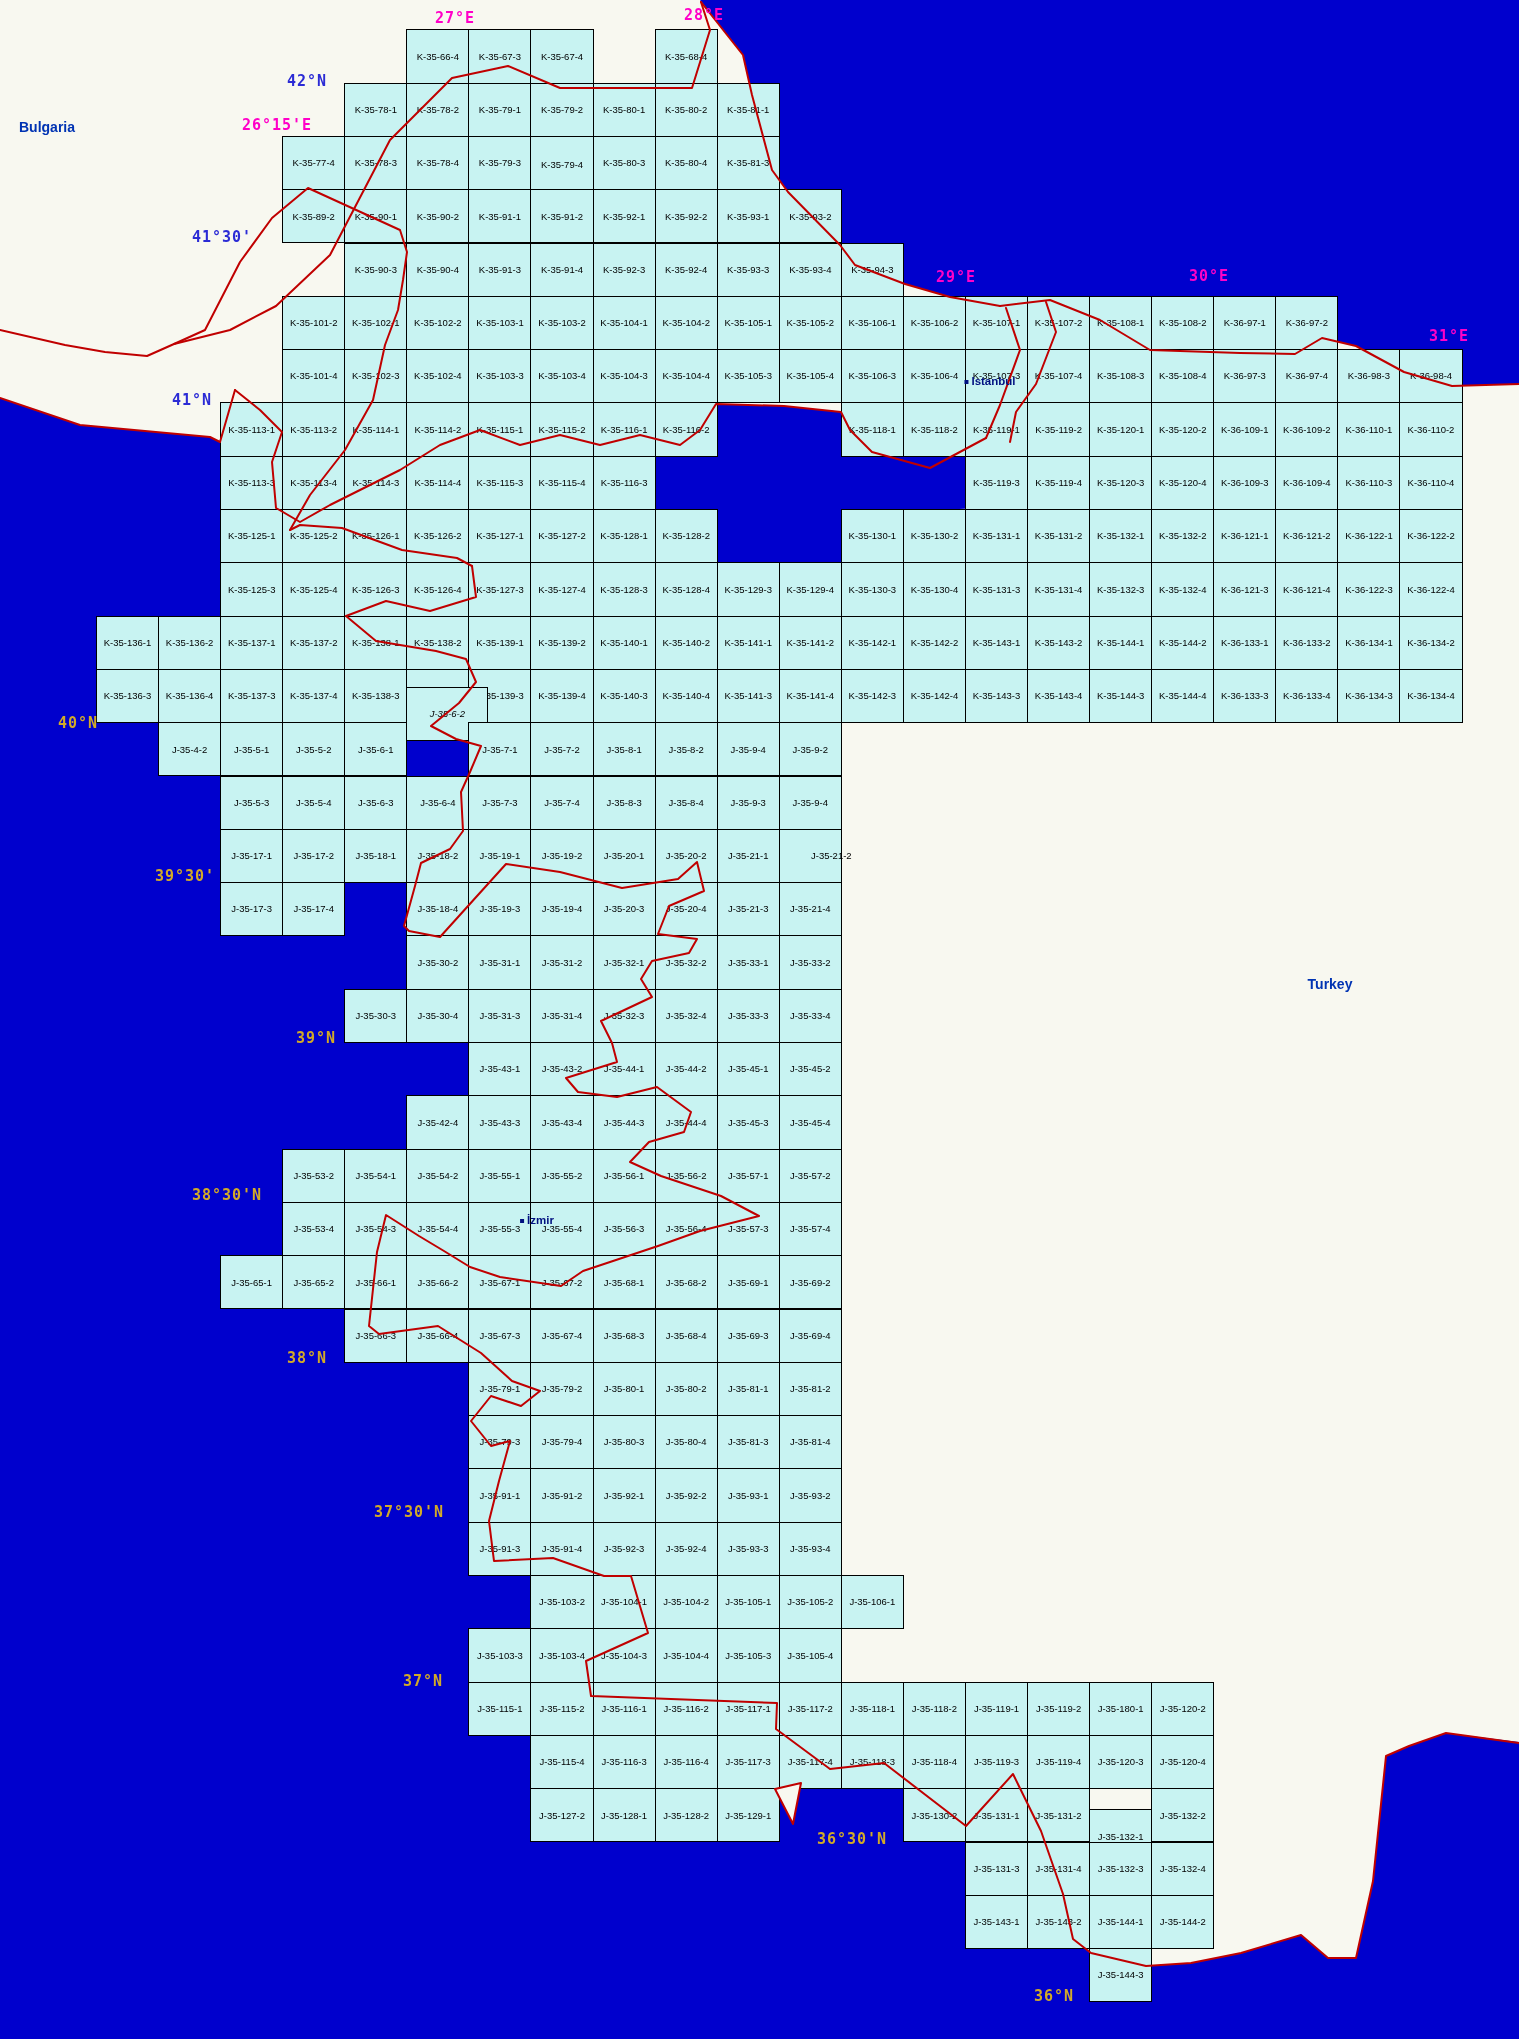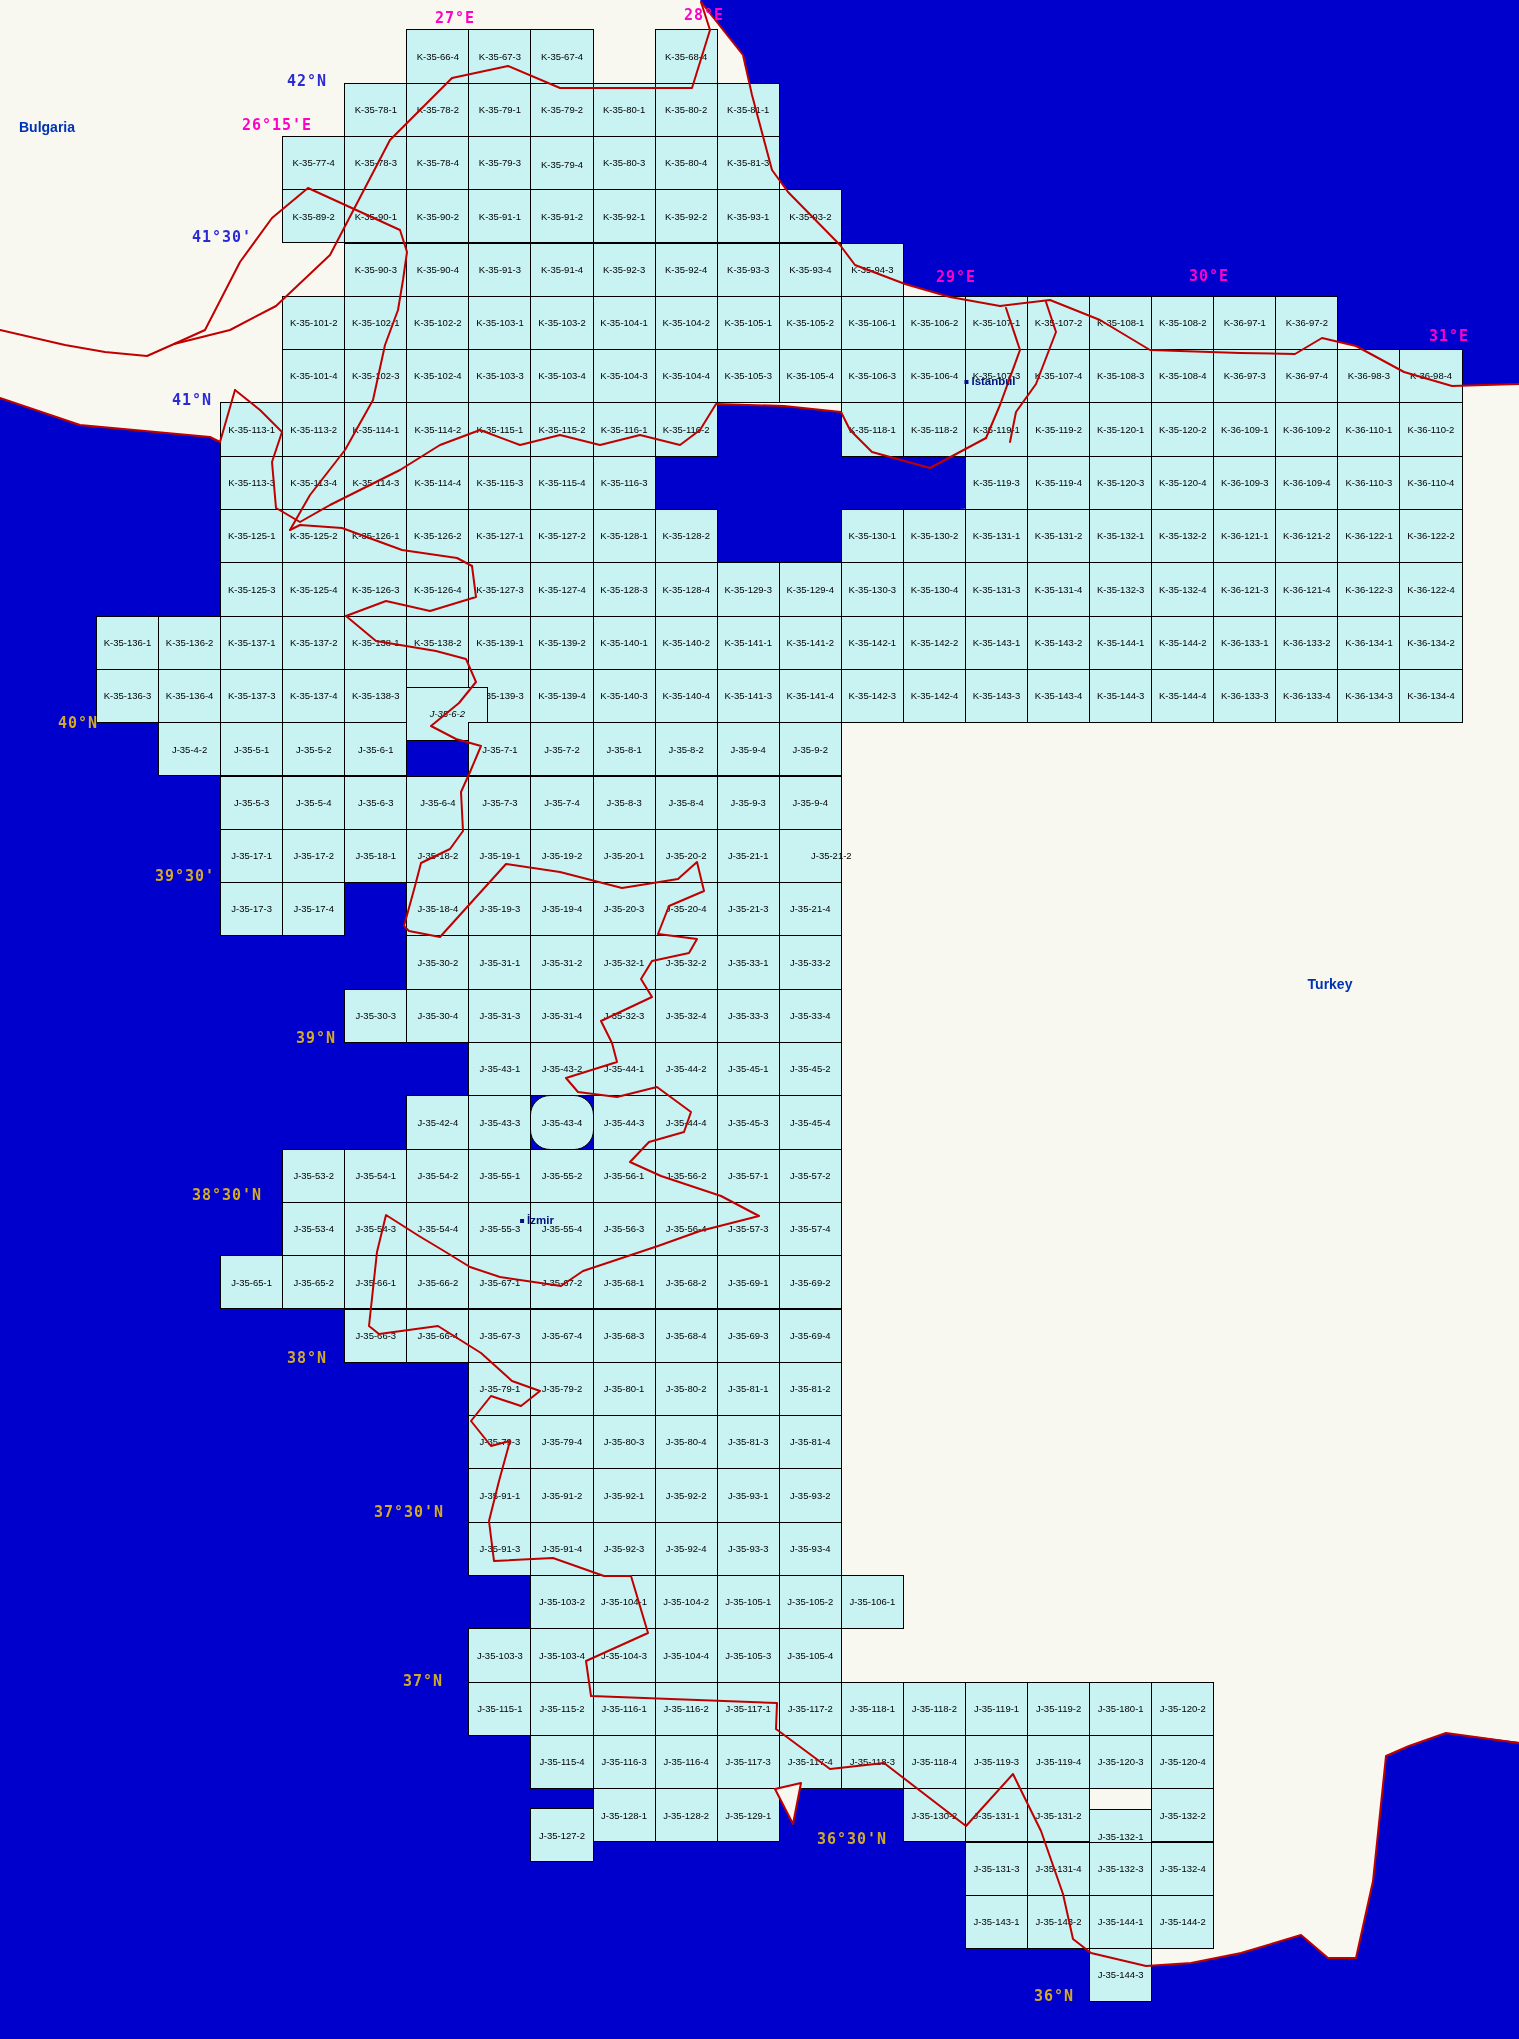--- a/index.html
+++ b/index.html
@@ -300,21 +300,21 @@
     <div class="cell" style="left: 716.7px; top: 988.7px; width: 63.07px; height: 54.3px;">J-35-33-3</div>
     <div class="cell" style="left: 778.77px; top: 988.7px; width: 63.07px; height: 54.3px;">J-35-33-4</div>
     <div class="cell" style="left: 468.42px; top: 1042px; width: 63.07px; height: 54.3px;">J-35-43-1</div>
     <div class="cell" style="left: 530.49px; top: 1042px; width: 63.07px; height: 54.3px;">J-35-43-2</div>
     <div class="cell" style="left: 592.56px; top: 1042px; width: 63.07px; height: 54.3px;">J-35-44-1</div>
     <div class="cell" style="left: 654.63px; top: 1042px; width: 63.07px; height: 54.3px;">J-35-44-2</div>
     <div class="cell" style="left: 716.7px; top: 1042px; width: 63.07px; height: 54.3px;">J-35-45-1</div>
     <div class="cell" style="left: 778.77px; top: 1042px; width: 63.07px; height: 54.3px;">J-35-45-2</div>
     <div class="cell" style="left: 406.35px; top: 1095.3px; width: 63.07px; height: 54.3px;">J-35-42-4</div>
     <div class="cell" style="left: 468.42px; top: 1095.3px; width: 63.07px; height: 54.3px;">J-35-43-3</div>
-    <div class="cell" style="left: 530.49px; top: 1095.3px; width: 63.07px; height: 54.3px; border-radius: 20px;">J-35-43-4</div>
+    <div class="cell" style="left: 530.49px; top: 1095.3px; width: 63.07px; height: 54.3px;">J-35-43-4</div>
     <div class="cell" style="left: 592.56px; top: 1095.3px; width: 63.07px; height: 54.3px;">J-35-44-3</div>
     <div class="cell" style="left: 654.63px; top: 1095.3px; width: 63.07px; height: 54.3px;">J-35-44-4</div>
     <div class="cell" style="left: 716.7px; top: 1095.3px; width: 63.07px; height: 54.3px;">J-35-45-3</div>
     <div class="cell" style="left: 778.77px; top: 1095.3px; width: 63.07px; height: 54.3px;">J-35-45-4</div>
     <div class="cell" style="left: 282.21px; top: 1148.6px; width: 63.07px; height: 54.3px;">J-35-53-2</div>
     <div class="cell" style="left: 344.28px; top: 1148.6px; width: 63.07px; height: 54.3px;">J-35-54-1</div>
     <div class="cell" style="left: 406.35px; top: 1148.6px; width: 63.07px; height: 54.3px;">J-35-54-2</div>
     <div class="cell" style="left: 468.42px; top: 1148.6px; width: 63.07px; height: 54.3px;">J-35-55-1</div>
     <div class="cell" style="left: 530.49px; top: 1148.6px; width: 63.07px; height: 54.3px;">J-35-55-2</div>
     <div class="cell" style="left: 592.56px; top: 1148.6px; width: 63.07px; height: 54.3px;">J-35-56-1</div>
@@ -400,21 +400,21 @@
     <div class="cell" style="left: 592.56px; top: 1734.9px; width: 63.07px; height: 54.3px;">J-35-116-3</div>
     <div class="cell" style="left: 654.63px; top: 1734.9px; width: 63.07px; height: 54.3px;">J-35-116-4</div>
     <div class="cell" style="left: 716.7px; top: 1734.9px; width: 63.07px; height: 54.3px;">J-35-117-3</div>
     <div class="cell" style="left: 778.77px; top: 1734.9px; width: 63.07px; height: 54.3px;">J-35-117-4</div>
     <div class="cell" style="left: 840.84px; top: 1734.9px; width: 63.07px; height: 54.3px;">J-35-118-3</div>
     <div class="cell" style="left: 902.91px; top: 1734.9px; width: 63.07px; height: 54.3px;">J-35-118-4</div>
     <div class="cell" style="left: 964.98px; top: 1734.9px; width: 63.07px; height: 54.3px;">J-35-119-3</div>
     <div class="cell" style="left: 1027.05px; top: 1734.9px; width: 63.07px; height: 54.3px;">J-35-119-4</div>
     <div class="cell" style="left: 1089.12px; top: 1734.9px; width: 63.07px; height: 54.3px;">J-35-120-3</div>
     <div class="cell" style="left: 1151.19px; top: 1734.9px; width: 63.07px; height: 54.3px;">J-35-120-4</div>
-    <div class="cell" style="left: 530.49px; top: 1788.2px; width: 63.07px; height: 54.3px; margin-top: 20px;">J-35-127-2</div>
+    <div class="cell" style="left: 530.49px; top: 1788.2px; width: 63.07px; height: 54.3px;">J-35-127-2</div>
     <div class="cell" style="left: 592.56px; top: 1788.2px; width: 63.07px; height: 54.3px;">J-35-128-1</div>
     <div class="cell" style="left: 654.63px; top: 1788.2px; width: 63.07px; height: 54.3px;">J-35-128-2</div>
     <div class="cell" style="left: 716.7px; top: 1788.2px; width: 63.07px; height: 54.3px;">J-35-129-1</div>
     <div class="cell" style="left: 902.91px; top: 1788.2px; width: 63.07px; height: 54.3px;">J-35-130-2</div>
     <div class="cell" style="left: 964.98px; top: 1788.2px; width: 63.07px; height: 54.3px;">J-35-131-1</div>
     <div class="cell" style="left: 1027.05px; top: 1788.2px; width: 63.07px; height: 54.3px;">J-35-131-2</div>
     <div class="cell" style="left: 1089.12px; top: 1788.2px; width: 63.07px; height: 54.3px; margin-top: 21px;">J-35-132-1</div>
     <div class="cell" style="left: 1151.19px; top: 1788.2px; width: 63.07px; height: 54.3px;">J-35-132-2</div>
     <div class="cell" style="left: 964.98px; top: 1841.5px; width: 63.07px; height: 54.3px;">J-35-131-3</div>
     <div class="cell" style="left: 1027.05px; top: 1841.5px; width: 63.07px; height: 54.3px;">J-35-131-4</div>

